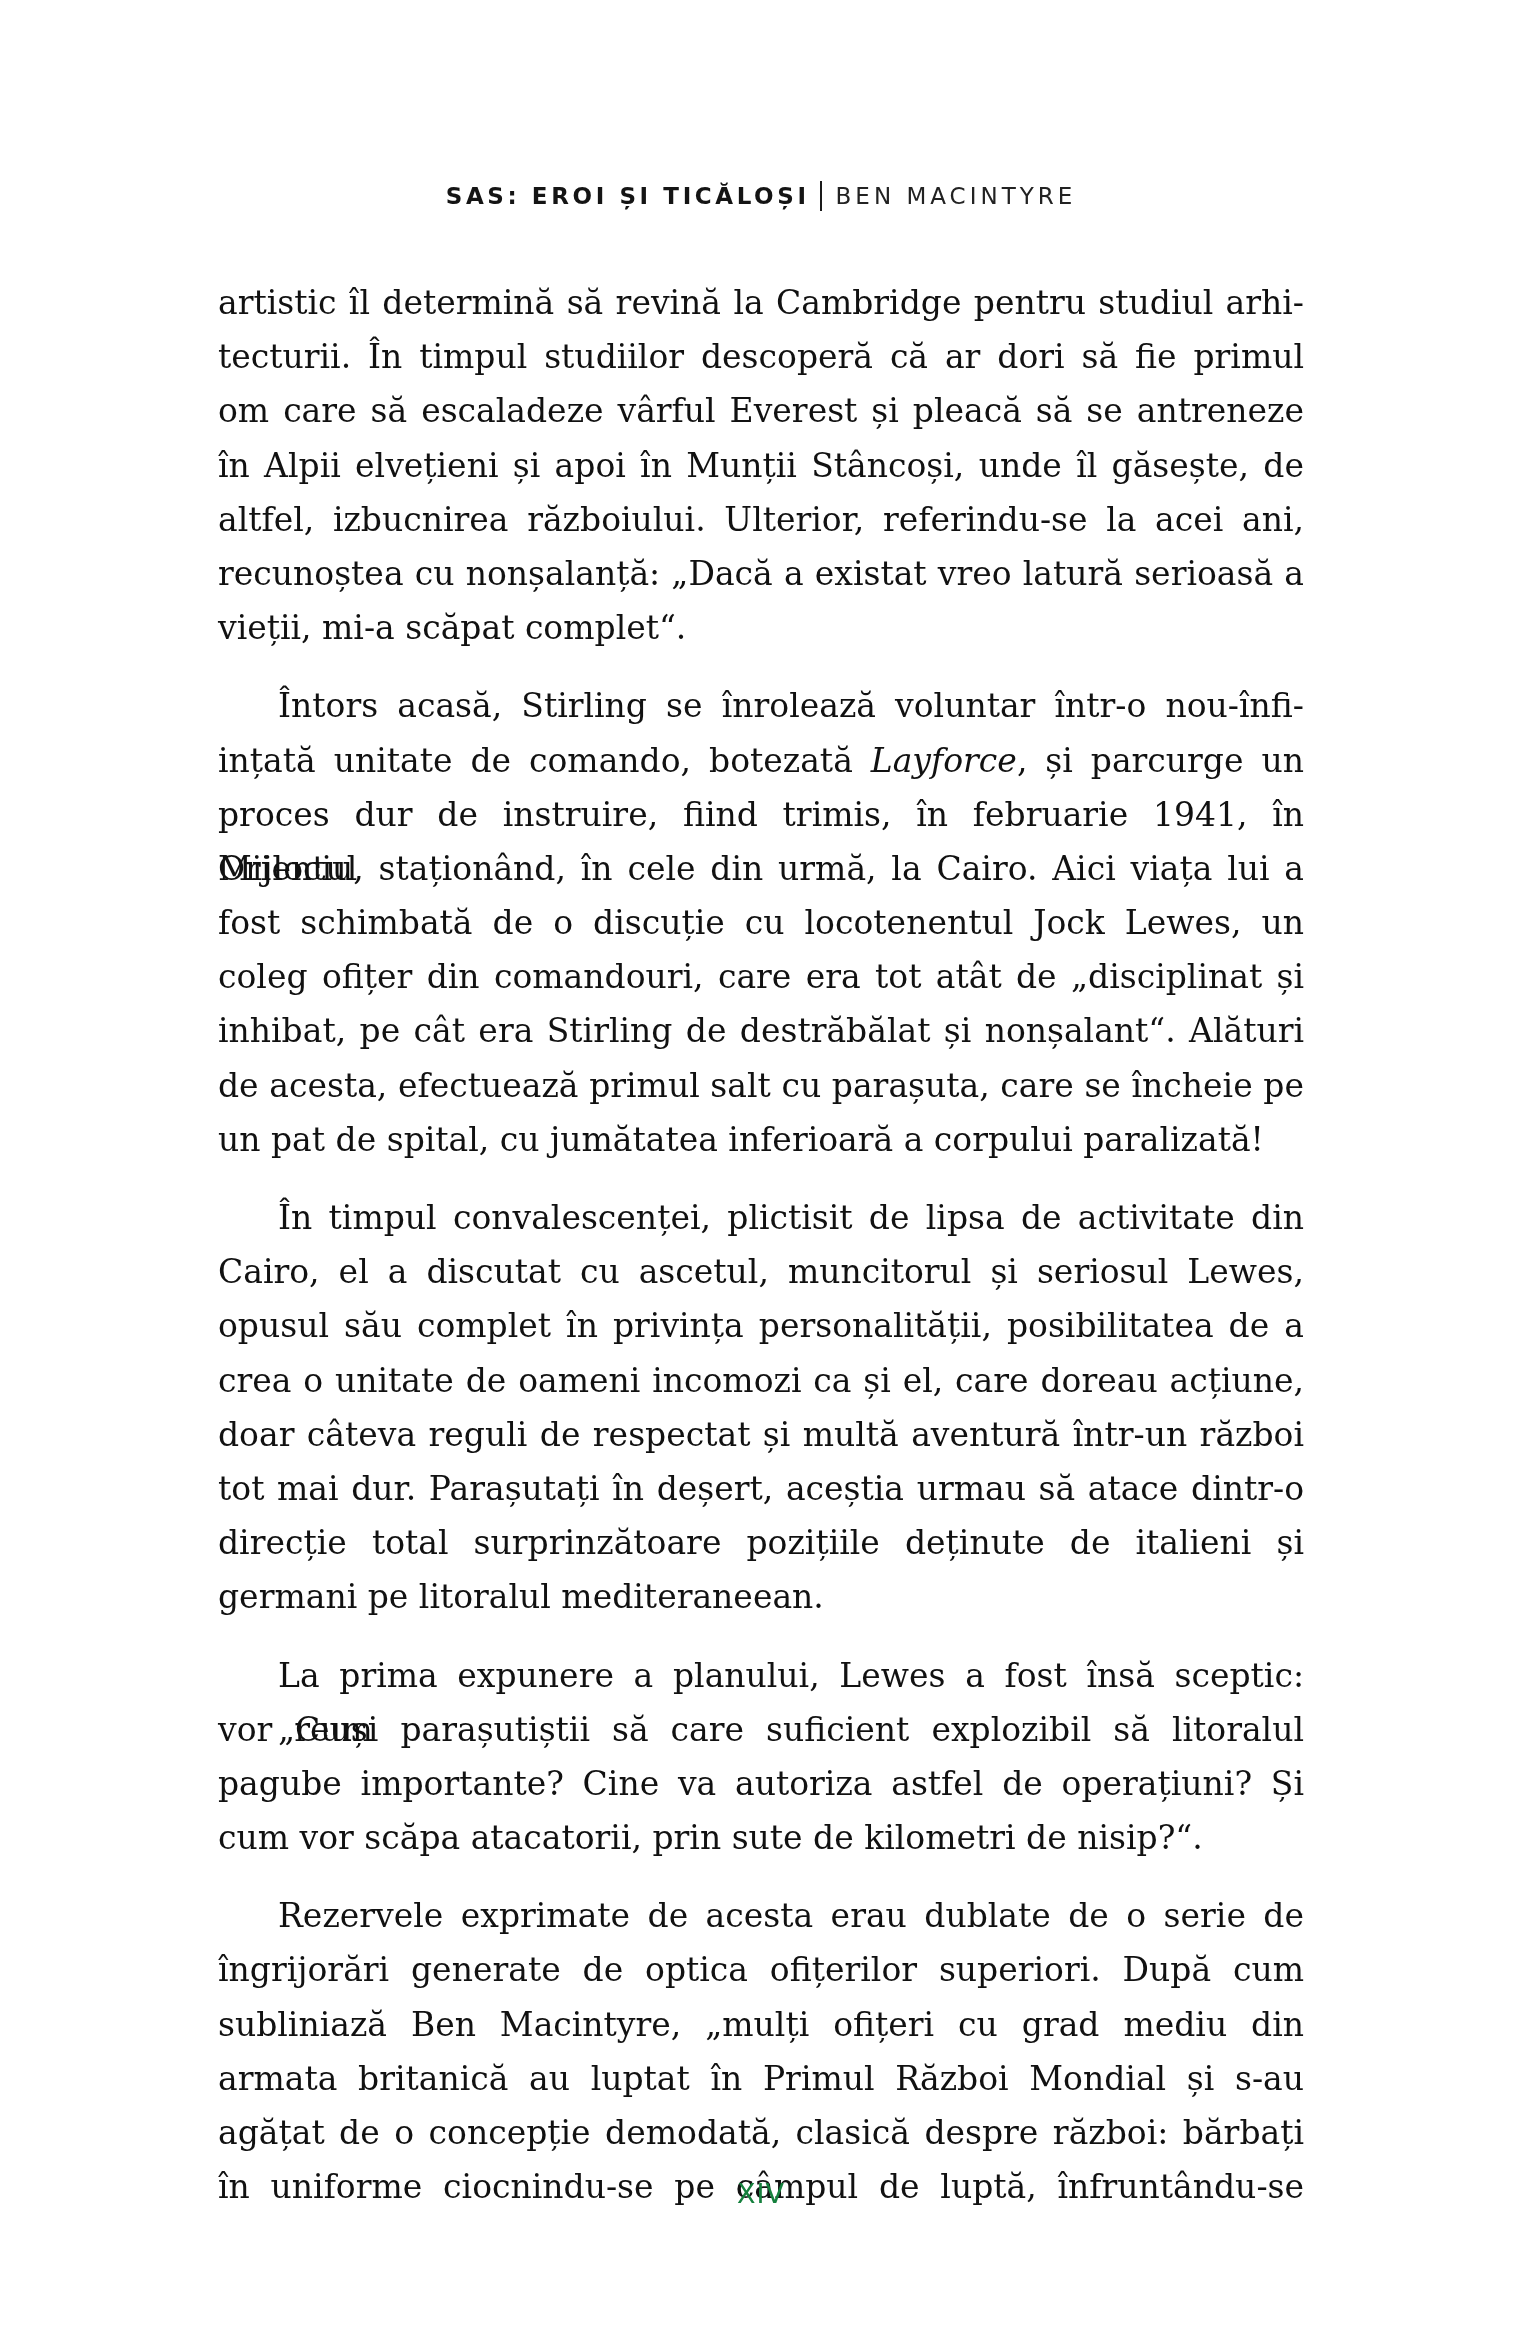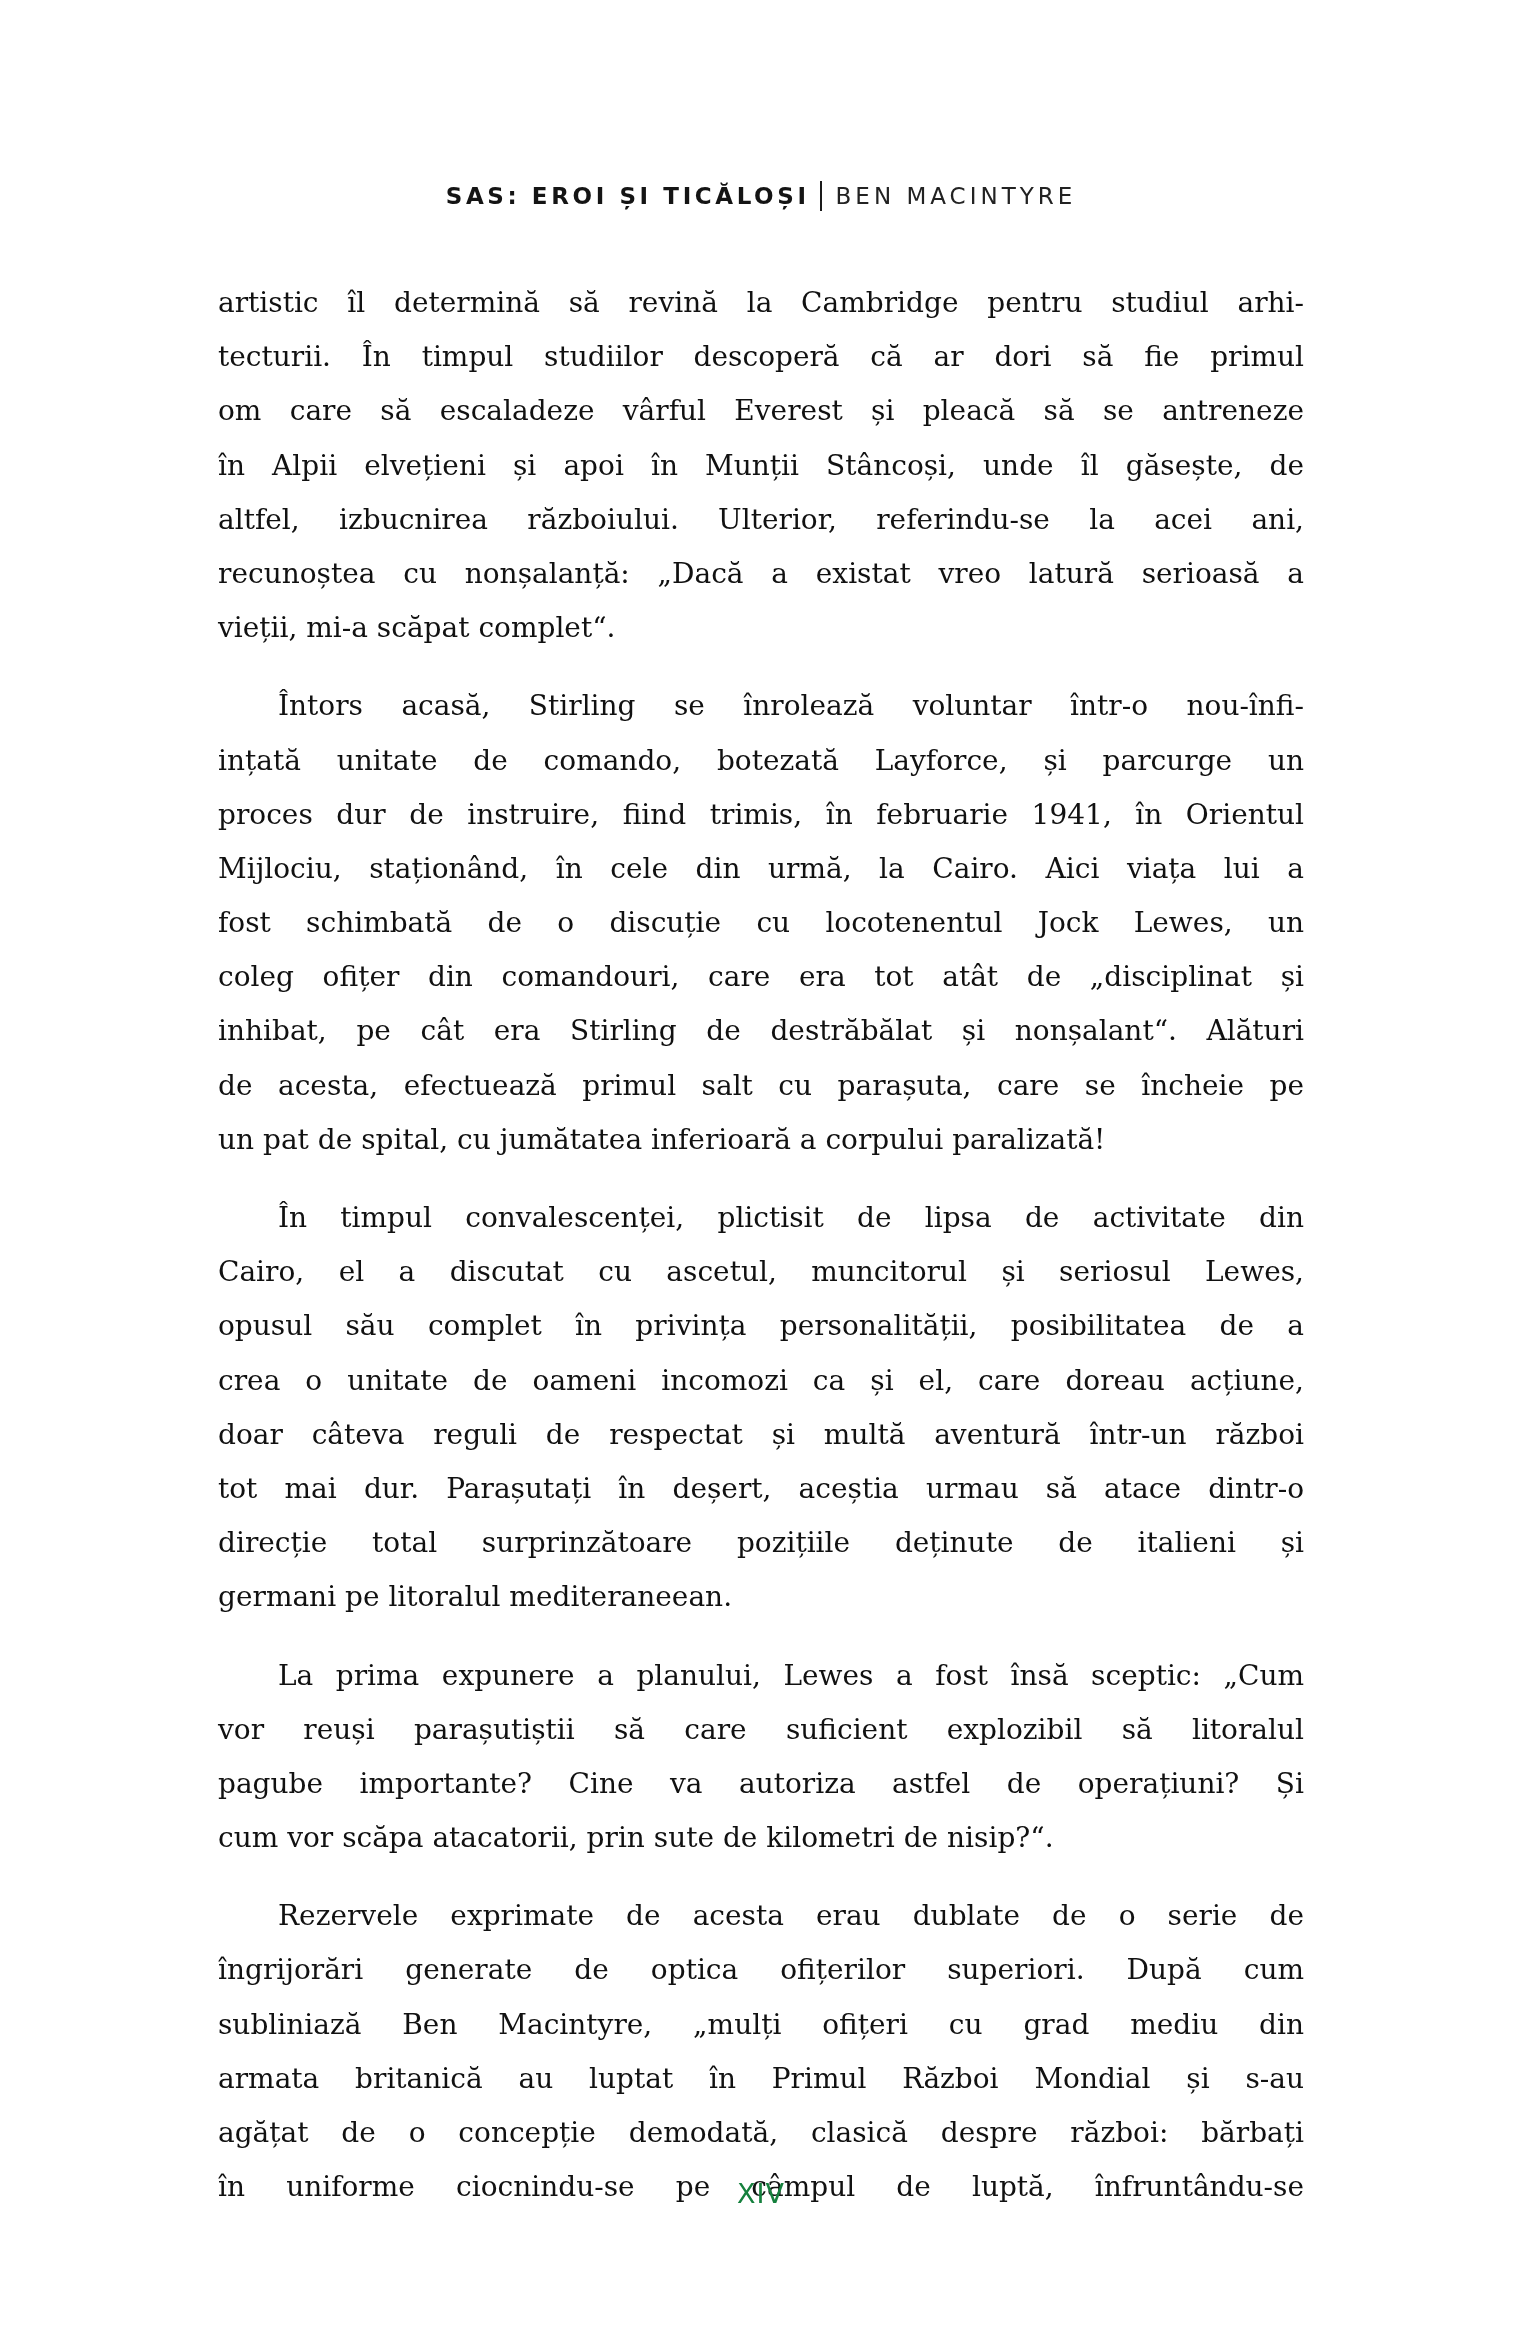--- a/index.html
+++ b/index.html
@@ -44,41 +44,42 @@
     font-weight: normal;
     color: #222222;
     letter-spacing: 4px;
   }
   .body-text {
     position: absolute;
     top: 276px;
     left: 218px;
     width: 1086px;
     font-family: "DejaVu Serif", serif;
-    font-size: 28px;
+    font-size: 33px;
     line-height: 54.2px;
     color: #111111;
   }
   .line {
     display: block;
     height: 54.2px;
     white-space: nowrap;
     text-align: justify;
     text-align-last: justify;
     overflow: visible;
   }
   .line.last {
     text-align: right;
     text-align-last: left;
   }
   .line.indent {
     padding-left: 60px;
     margin-top: 24px;
   }
   .line .ital {
+    font-style: italic;
   }
   .line-inner {
     display: block;
     white-space: normal;
   }
   .page-number {
     position: absolute;
     top: 2178px;
     left: 0;
     width: 1522px;

